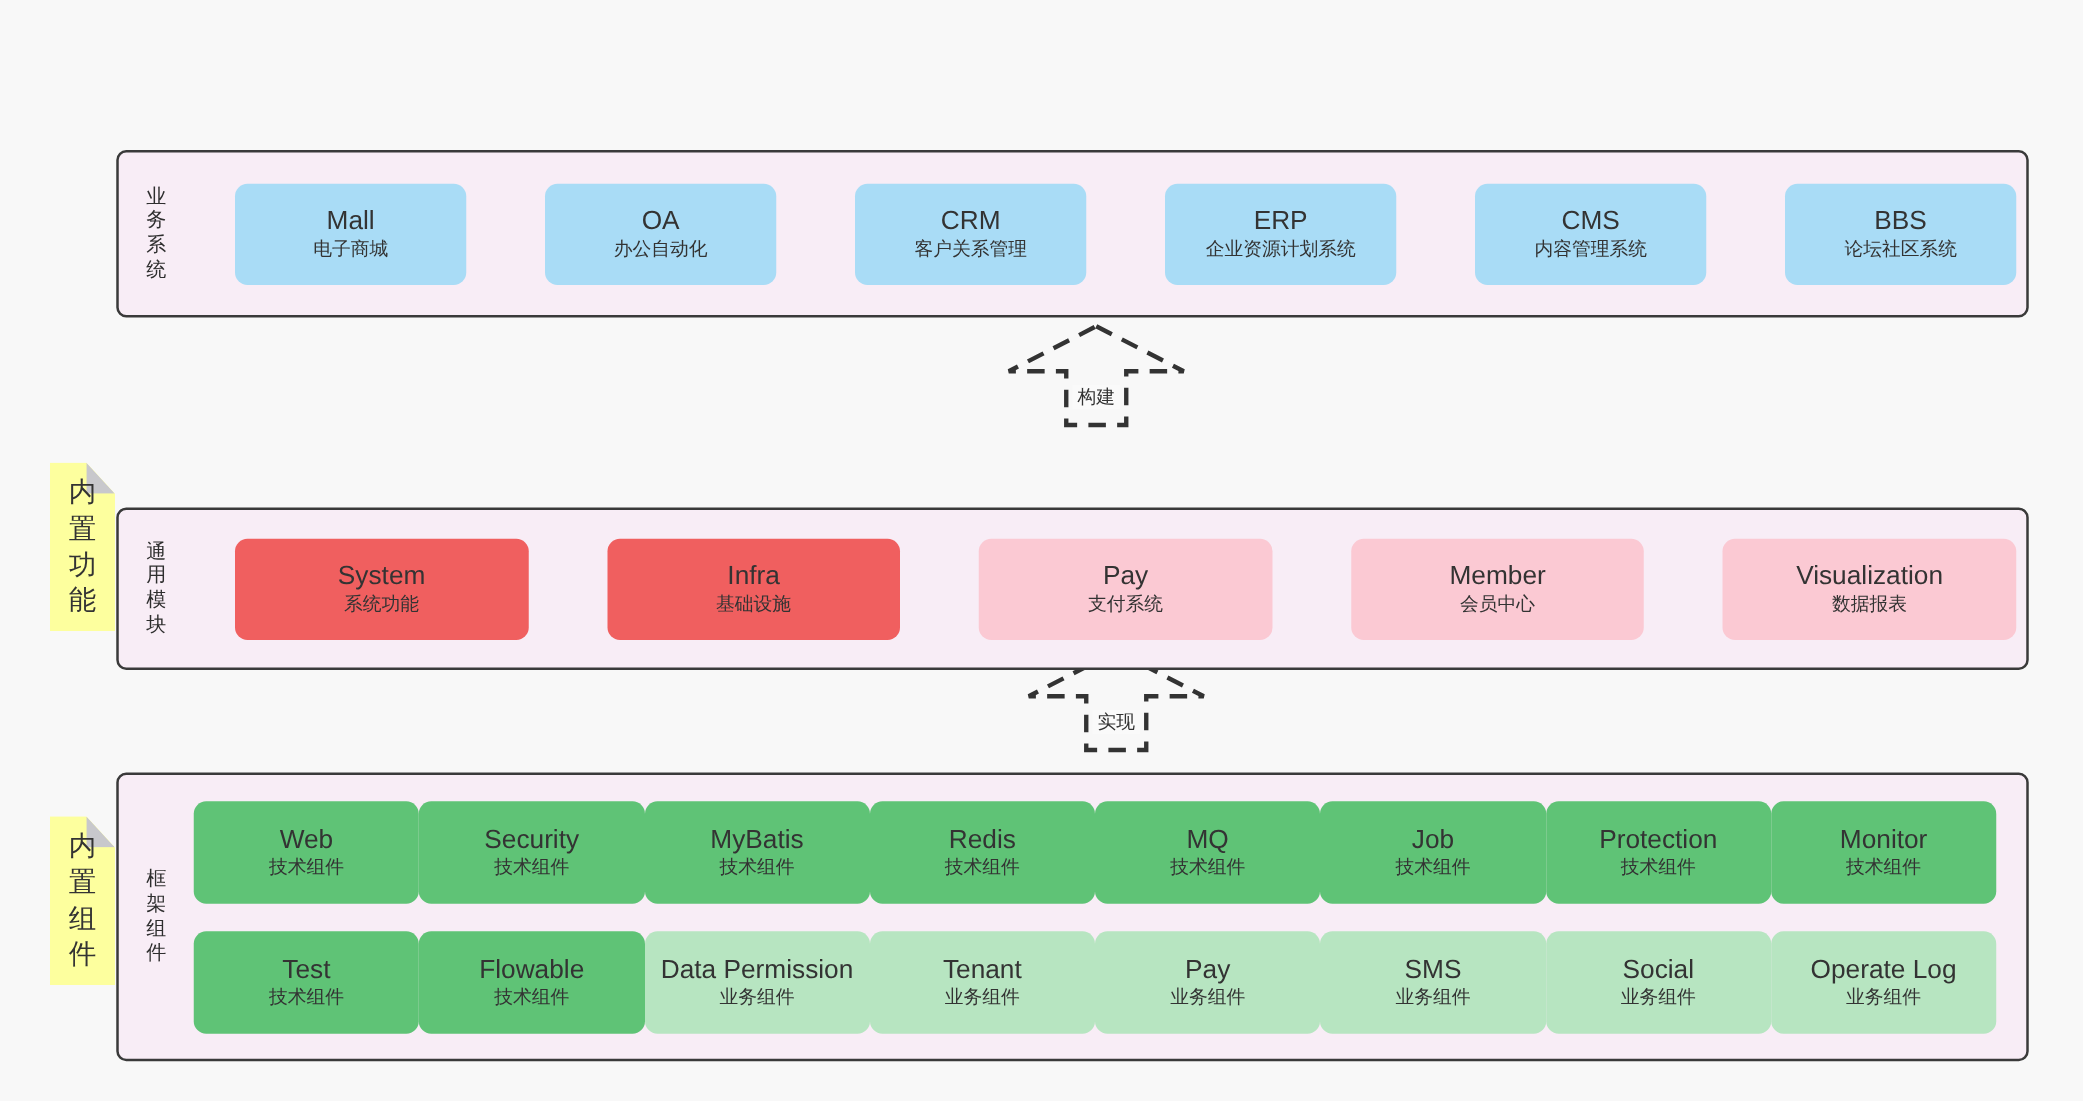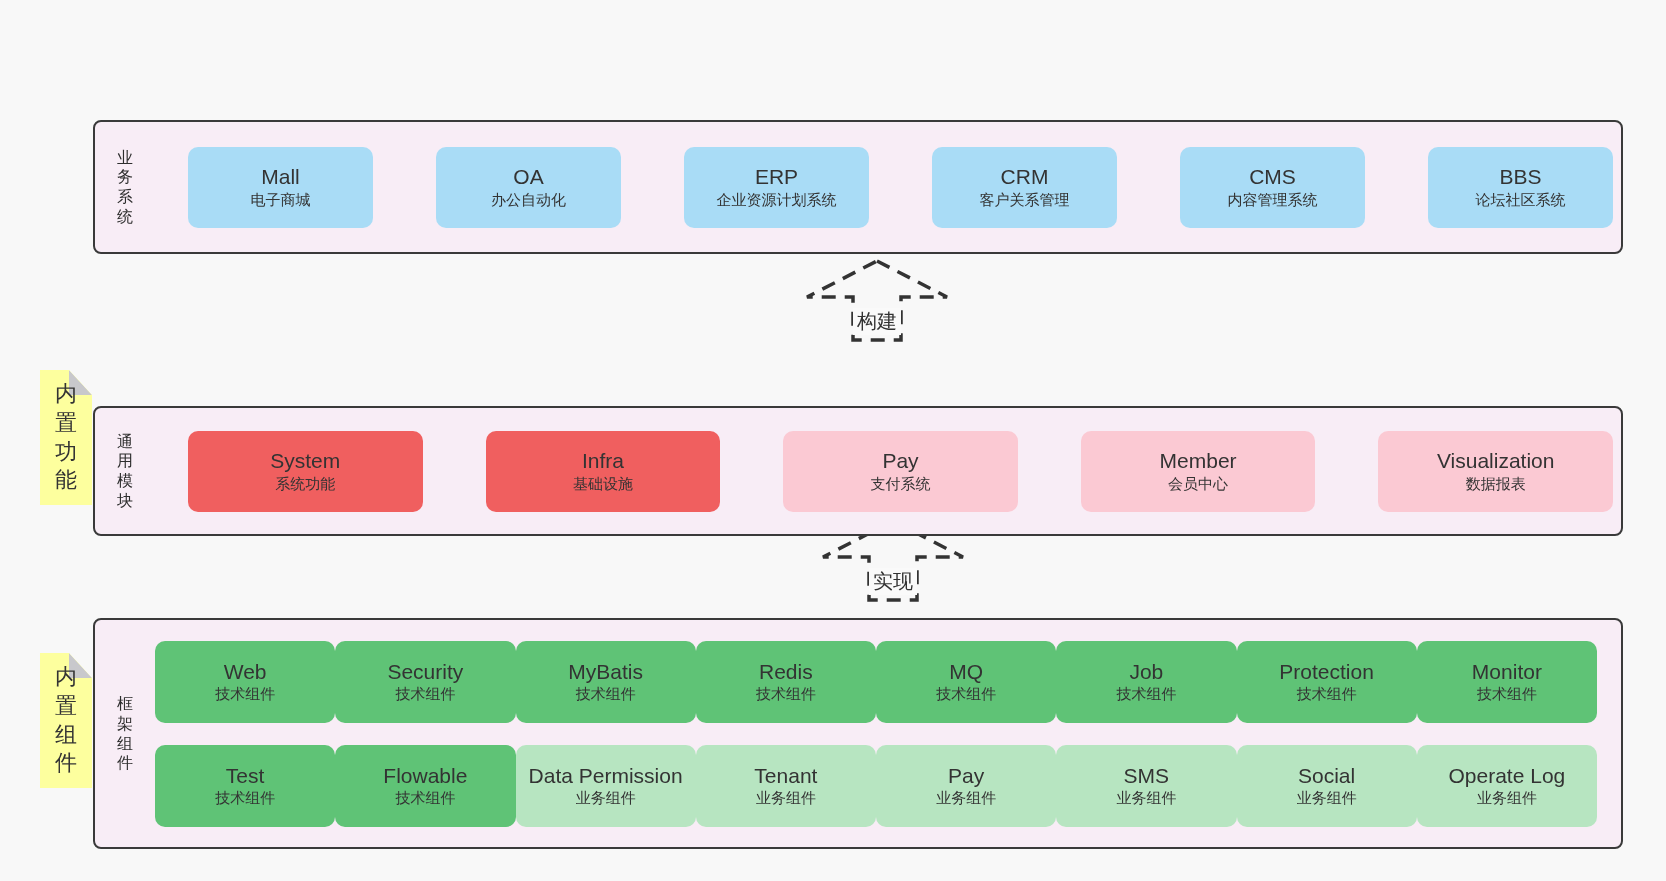--- a/index.html
+++ b/index.html
@@ -61,21 +61,21 @@
     word-break:break-all;text-align:center;position:relative;
   }
 
   
   .arrow{position:absolute;width:150px;height:88px;z-index:1;}
   .arrow-build{left:802px;top:256px;}
   .arrow-implement{left:818px;top:516px;}
   .arrow svg{display:block;}
   .arrow-label{
     position:absolute;left:50%;top:52px;transform:translateX(-50%);
-    background:#fafafa;padding:0 4px;font-size:20px;white-space:nowrap;color:#333;
+    background:#fafafa;padding:0 4px;font-size:15px;white-space:nowrap;color:#333;
   }
 </style>
 </head>
 <body>
 
 <div class="note note-modules">
   <span class="note-fold"></span>
   <span class="vtext-note">内置功能</span>
 </div>
 <div class="note note-components">
@@ -103,26 +103,26 @@
   <div class="panel-body row6">
     <div class="box blue">
       <div class="box-title">Mall</div>
       <div class="box-sub">电子商城</div>
     </div>
     <div class="box blue">
       <div class="box-title">OA</div>
       <div class="box-sub">办公自动化</div>
     </div>
     <div class="box blue">
+      <div class="box-title">CRM</div>
+      <div class="box-sub">客户关系管理</div>
+    </div>
+    <div class="box blue">
       <div class="box-title">ERP</div>
       <div class="box-sub">企业资源计划系统</div>
-    </div>
-    <div class="box blue">
-      <div class="box-title">CRM</div>
-      <div class="box-sub">客户关系管理</div>
     </div>
     <div class="box blue">
       <div class="box-title">CMS</div>
       <div class="box-sub">内容管理系统</div>
     </div>
     <div class="box blue">
       <div class="box-title">BBS</div>
       <div class="box-sub">论坛社区系统</div>
     </div>
   </div>

